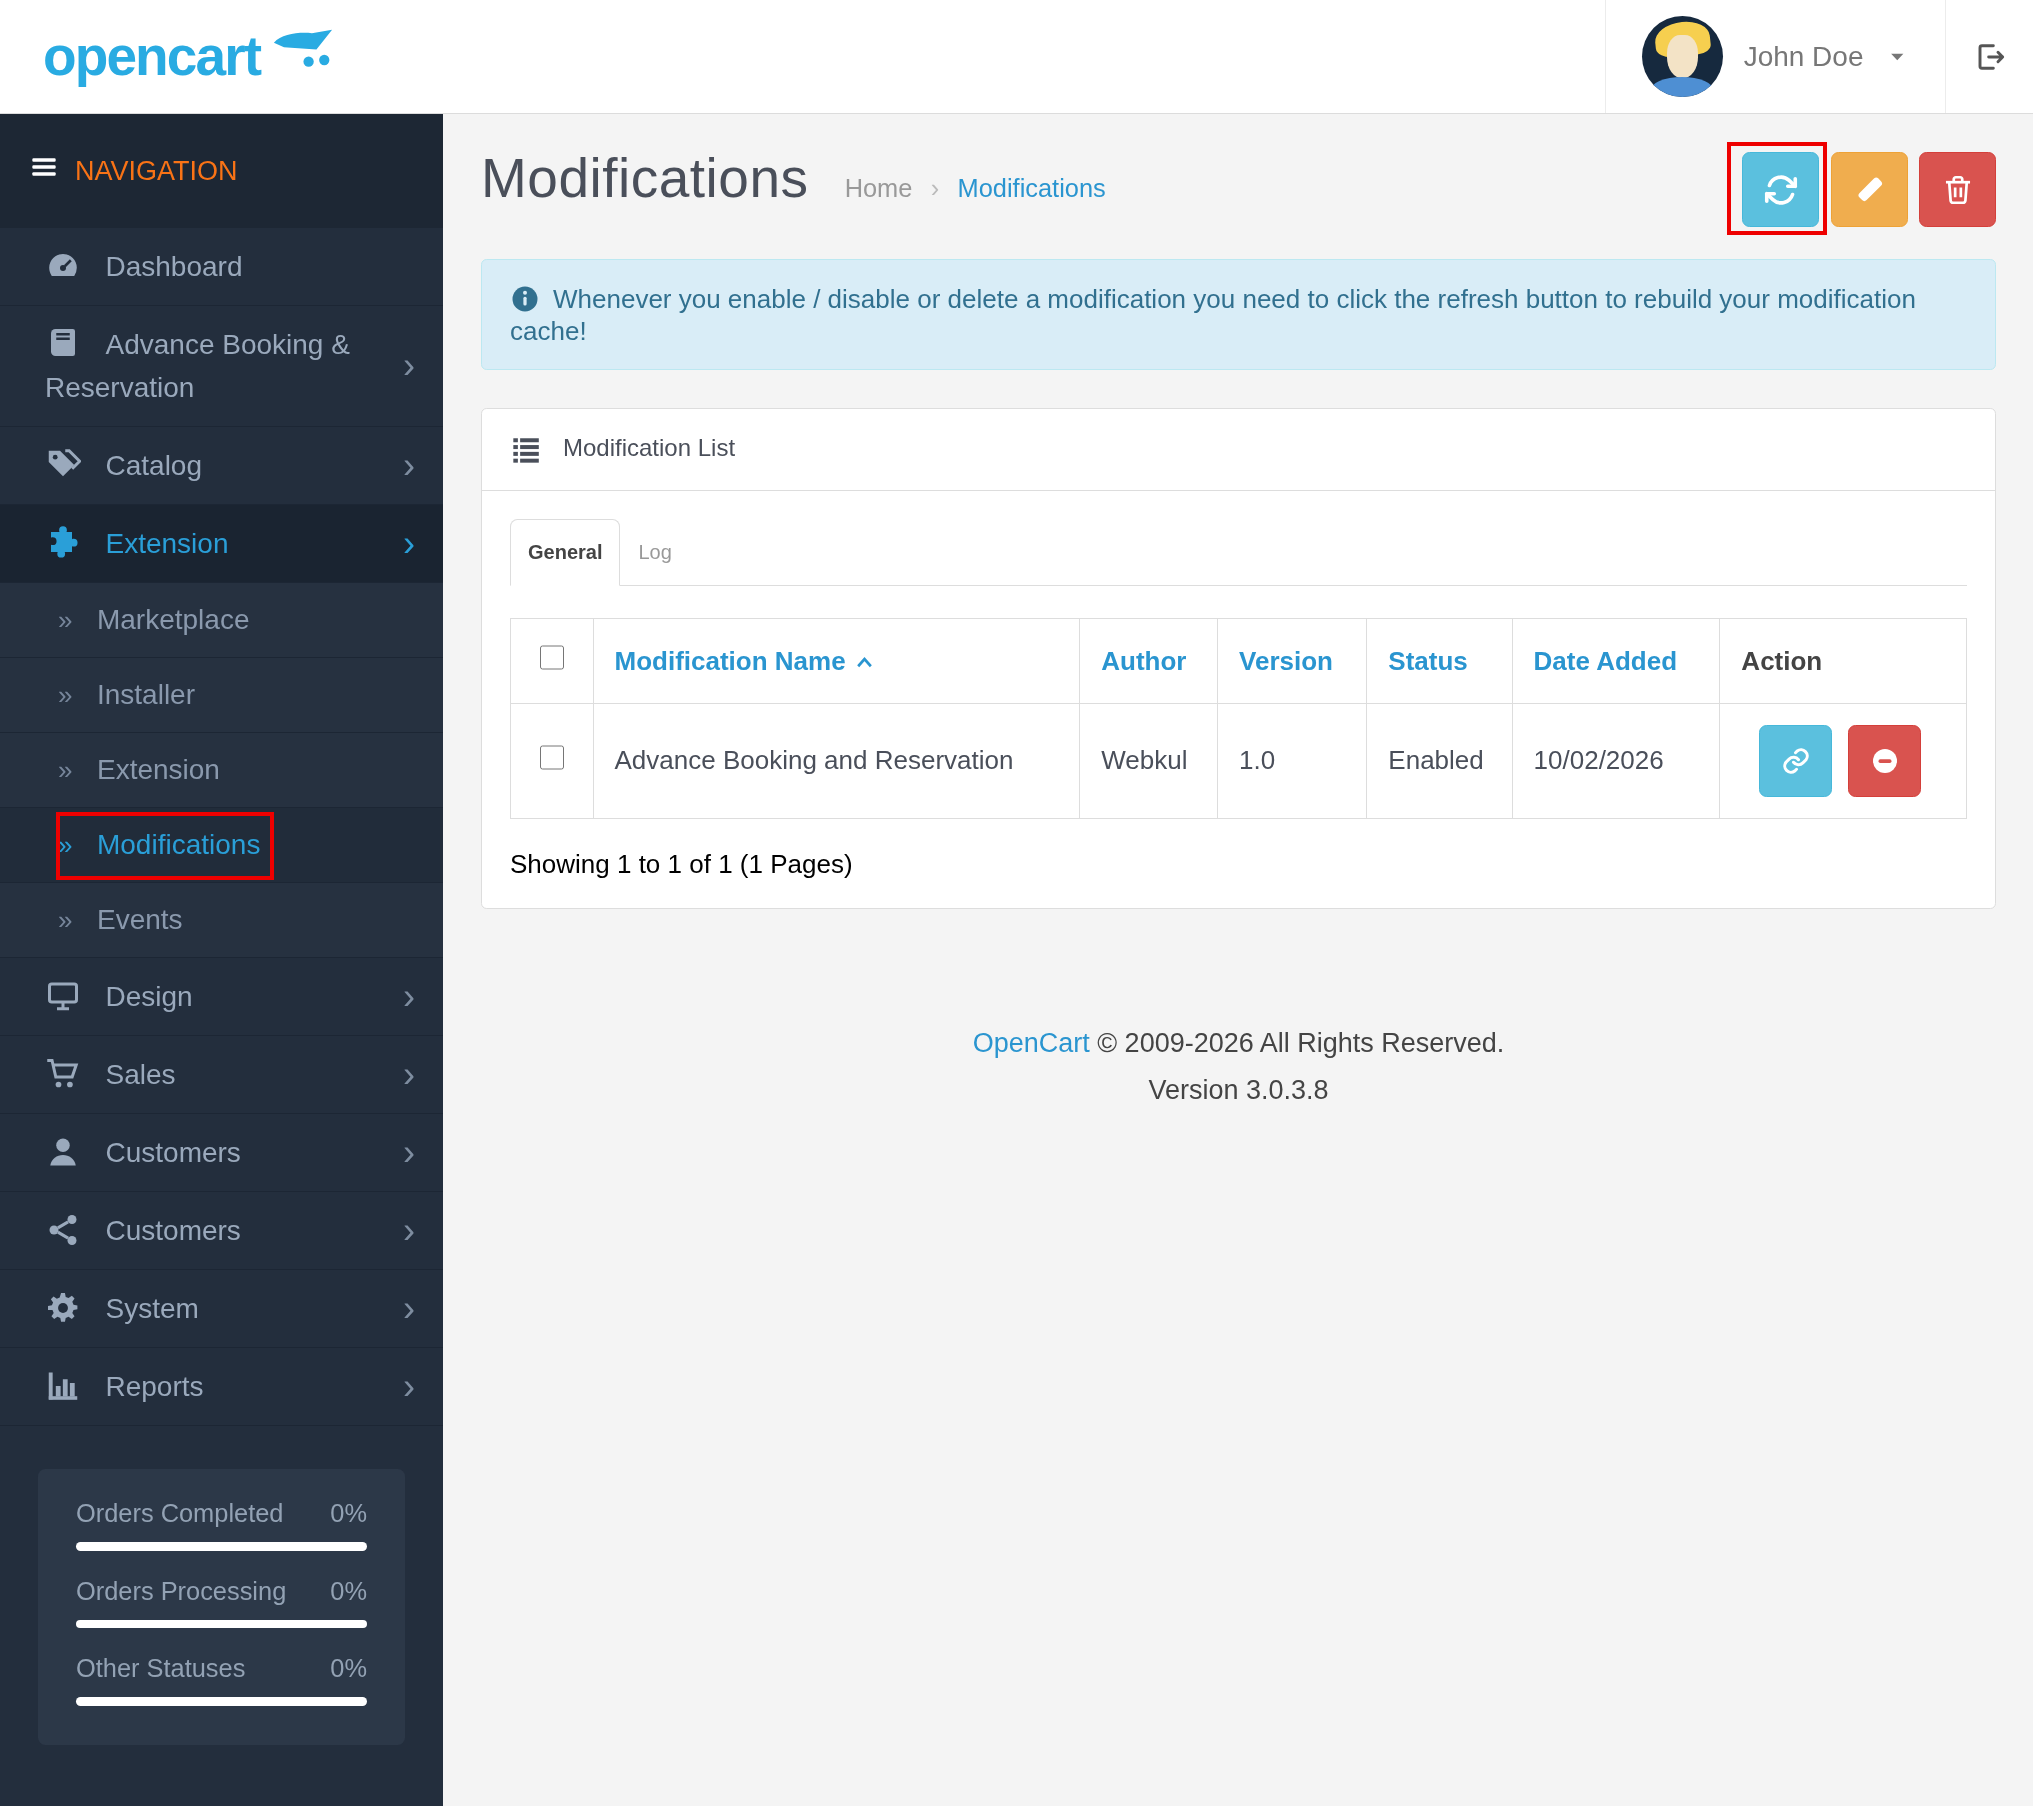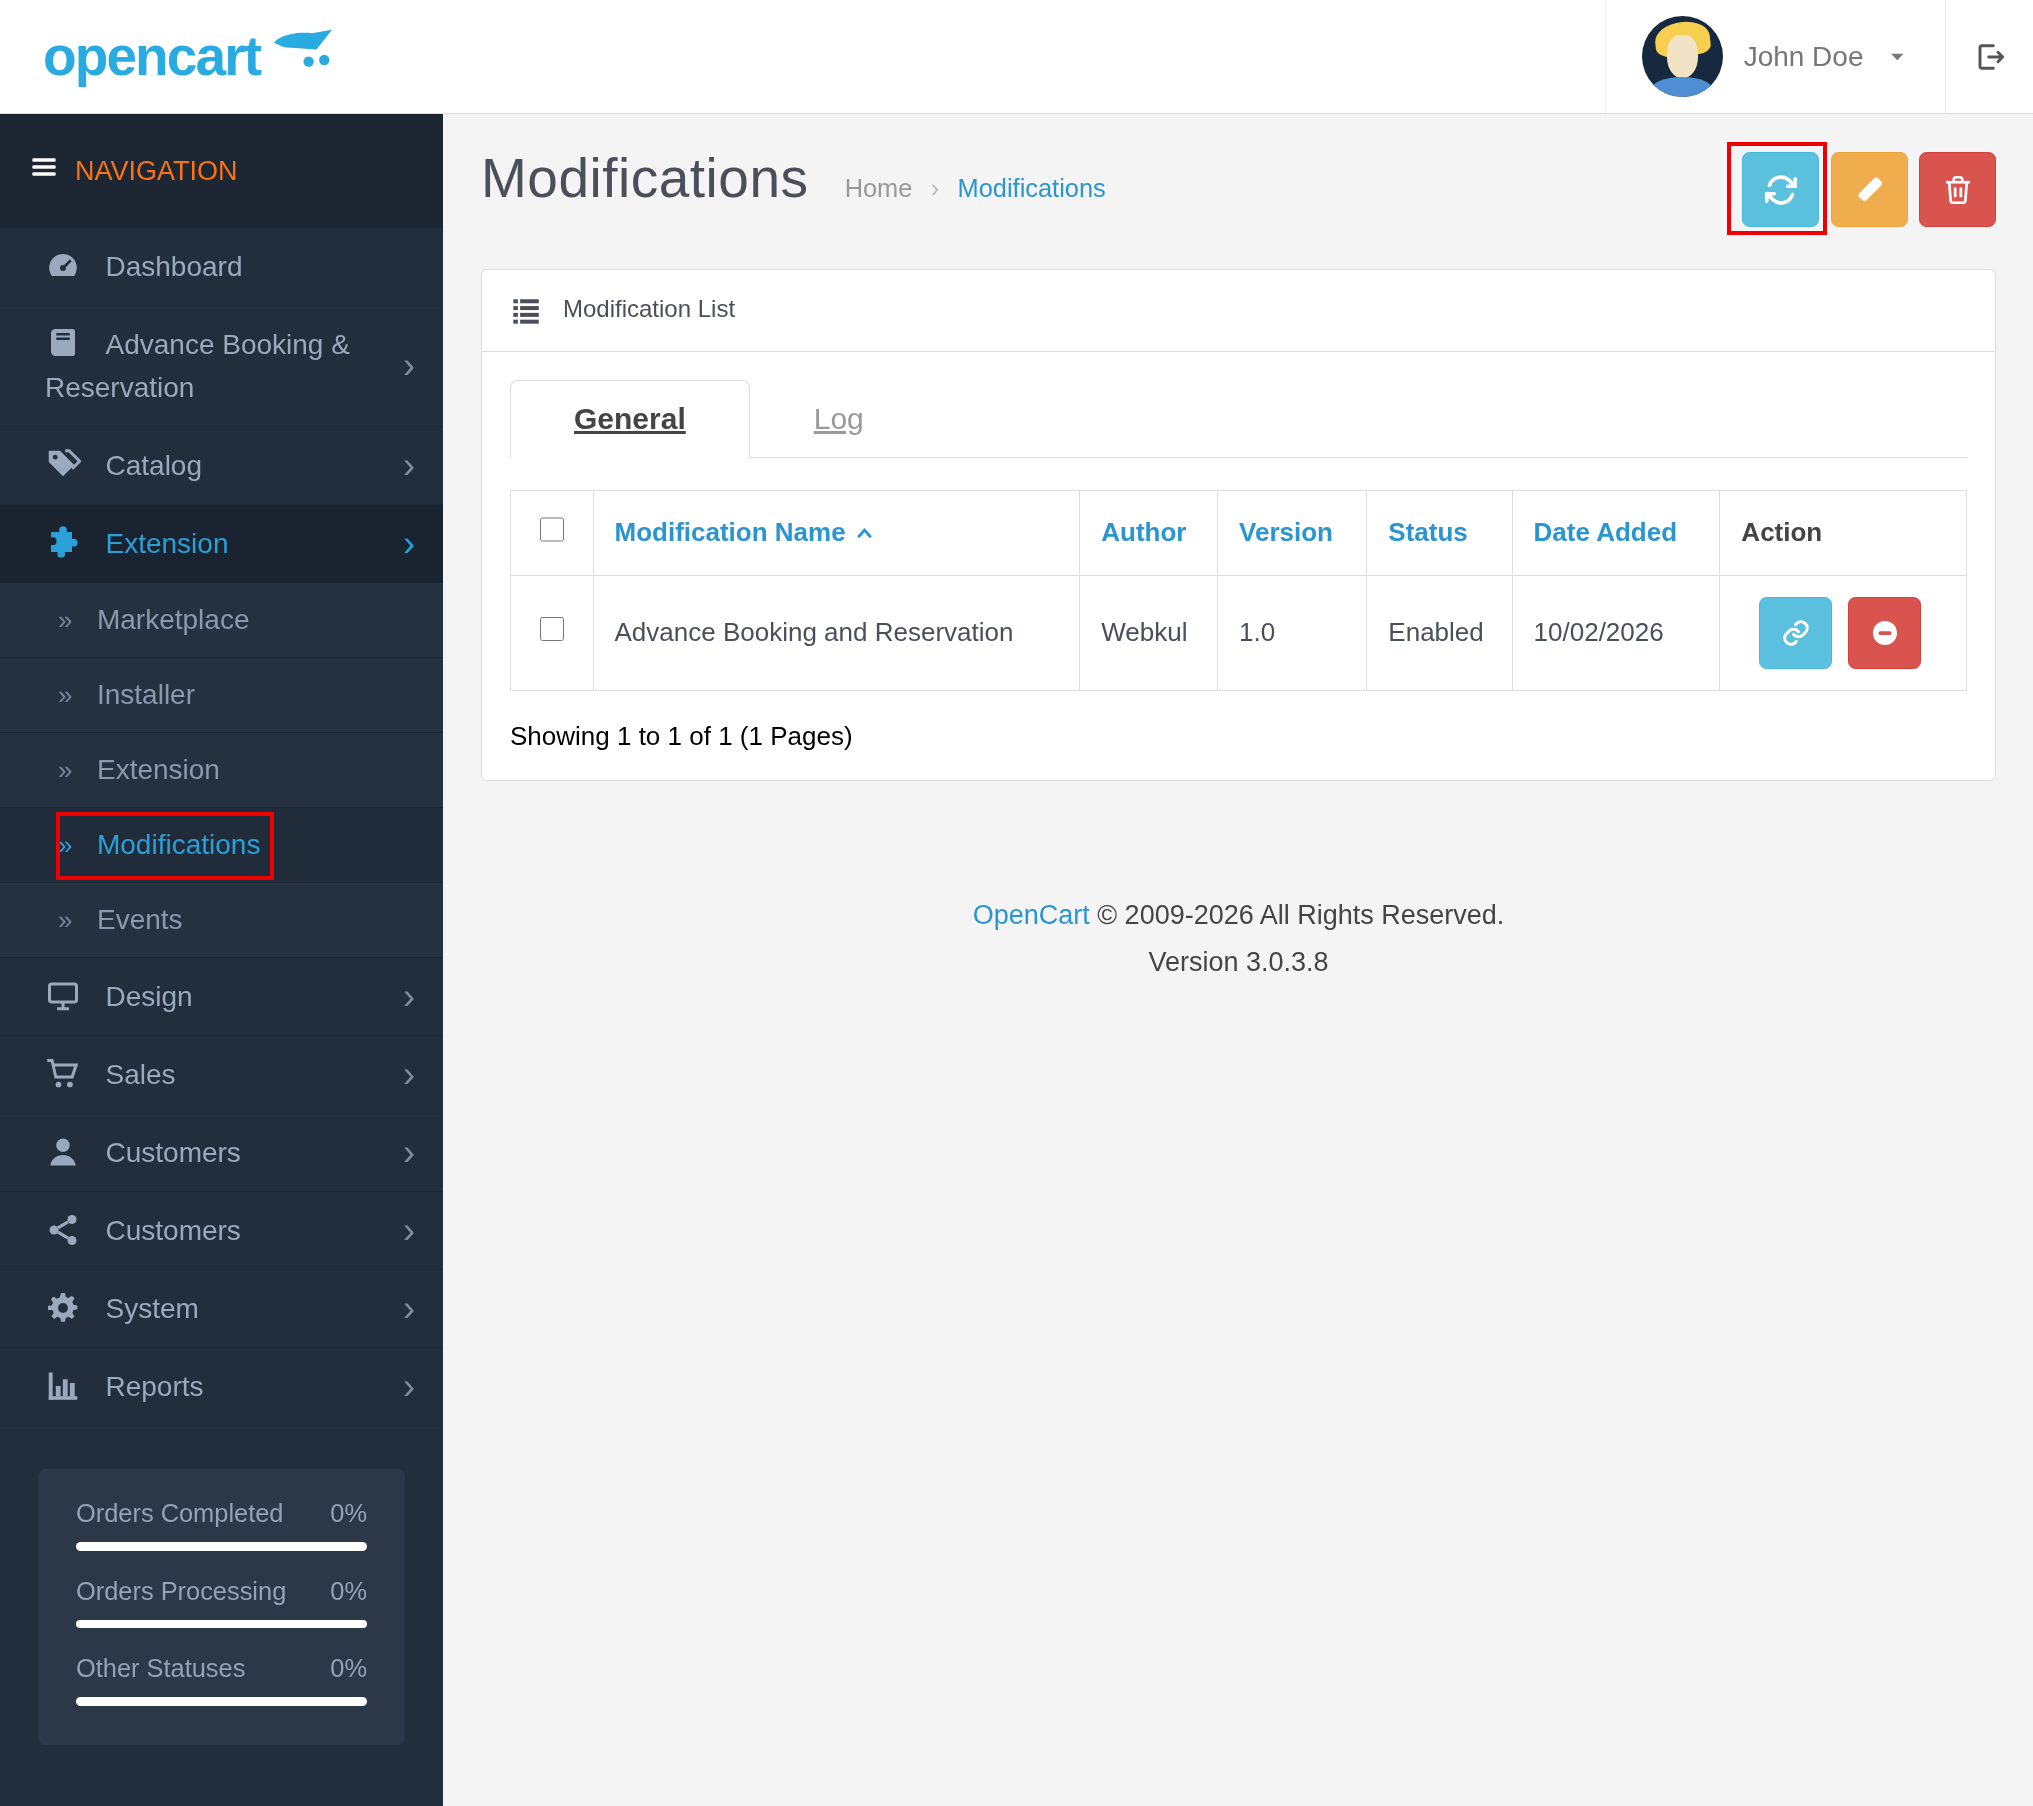--- a/index.html
+++ b/index.html
@@ -107,21 +107,21 @@
     margin:28px 38px 0;padding:22.6px 28px;border-radius:5.6px;
     background:var(--alert-bg);border:0.9px solid var(--alert-border);color:var(--alert-text);
     font-size:26px;line-height:32px;
   }
   .alert svg{vertical-align:-6.6px;margin-right:13px;}
   
   .panel{margin:38px 38px 0;background:#fff;border:0.9px solid #ddd;border-radius:5.6px;}
   .panel-heading{padding:24.5px 28px;border-bottom:0.9px solid #ddd;color:#4a4f5a;font-size:24px;display:flex;gap:21px;}
   .panel-body{padding:28px;}
   .tabs{display:flex;border-bottom:0.9px solid #ddd;}
-  .tab{padding:21px 63px;font-size:30px;color:#999;margin-bottom:-0.9px;cursor:pointer;background:transparent;border:0.9px solid transparent;text-decoration:underline;}
+  .tab{padding:21px 17px;font-size:20px;color:#999;margin-bottom:-0.9px;cursor:pointer;background:transparent;border:0.9px solid transparent;}
   .tab.active{background:#fff;border:0.9px solid #ddd;border-bottom-color:#fff;border-radius:7.5px 7.5px 0 0;color:#444;font-weight:bold;}
   table.mod-table{width:100%;border-collapse:collapse;margin-top:32px;border:0.9px solid #ddd;}
   .mod-table th,.mod-table td{border:0.9px solid #ddd;}
   .mod-table th{padding:26px 21px;text-align:left;font-size:26px;}
   .mod-table th a{color:var(--accent-blue);font-weight:bold;text-decoration:none;}
   .mod-table th.action-col{color:#444;}
   .mod-table td{padding:21px;font-size:26px;color:#4a4f5a;}
   .mod-table td.action-cell{text-align:right;padding-right:45px;}
   .mod-table input[type=checkbox]{width:24.5px;height:24.5px;margin:0 7.5px;}
   .sort-caret{margin-left:9.4px;vertical-align:0.9px;}
@@ -343,20 +343,27 @@
         <svg width="34" height="34" viewBox="0 0 24 24" fill="none" stroke="#fff" stroke-width="1.9">
           <path d="M3.5 6.5h17"></path>
           <path d="M9 6V4.4A1.4 1.4 0 0 1 10.4 3h3.2A1.4 1.4 0 0 1 15 4.4V6"></path>
           <path d="M5.8 6.5l1 13.1A1.7 1.7 0 0 0 8.5 21h7a1.7 1.7 0 0 0 1.7-1.4l1-13.1"></path>
           <path d="M10 10.3v6.9M14 10.3v6.9"></path>
         </svg>
       </div>
     </div>
   </div>
 
+  <div class="alert">
+    <svg width="30" height="30" viewBox="0 0 24 24" color="#31708f">
+      <circle cx="12" cy="12" r="10" fill="currentColor"></circle>
+      <rect x="10.7" y="10.2" width="2.6" height="7" rx="1.2" fill="#d9edf7"></rect>
+      <circle cx="12" cy="6.9" r="1.6" fill="#d9edf7"></circle>
+    </svg><span>Whenever you enable / disable or delete a modification you need to click the refresh button to rebuild your modification cache!</span>
+  </div>
 
   <section class="panel">
     <div class="panel-heading">
       <svg width="32" height="32" viewBox="0 0 24 24" fill="#4a4f5a">
         <rect x="2.5" y="3.2" width="3.4" height="3"></rect>
           <rect x="7.6" y="3.2" width="14" height="3"></rect>
         <rect x="2.5" y="8.3" width="3.4" height="3"></rect>
           <rect x="7.6" y="8.3" width="14" height="3"></rect>
         <rect x="2.5" y="13.4" width="3.4" height="3"></rect>
           <rect x="7.6" y="13.4" width="14" height="3"></rect>

